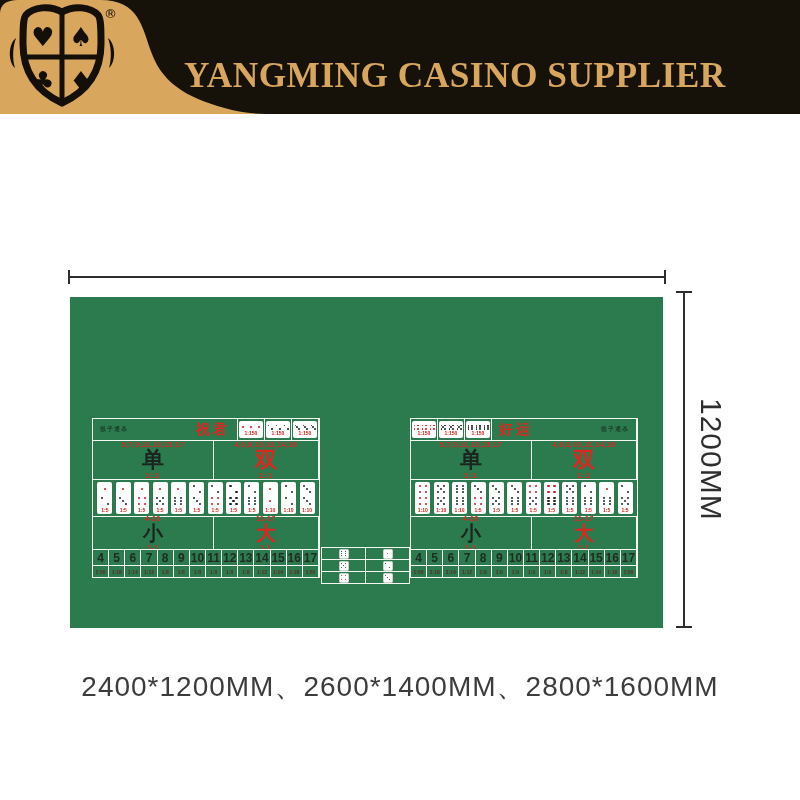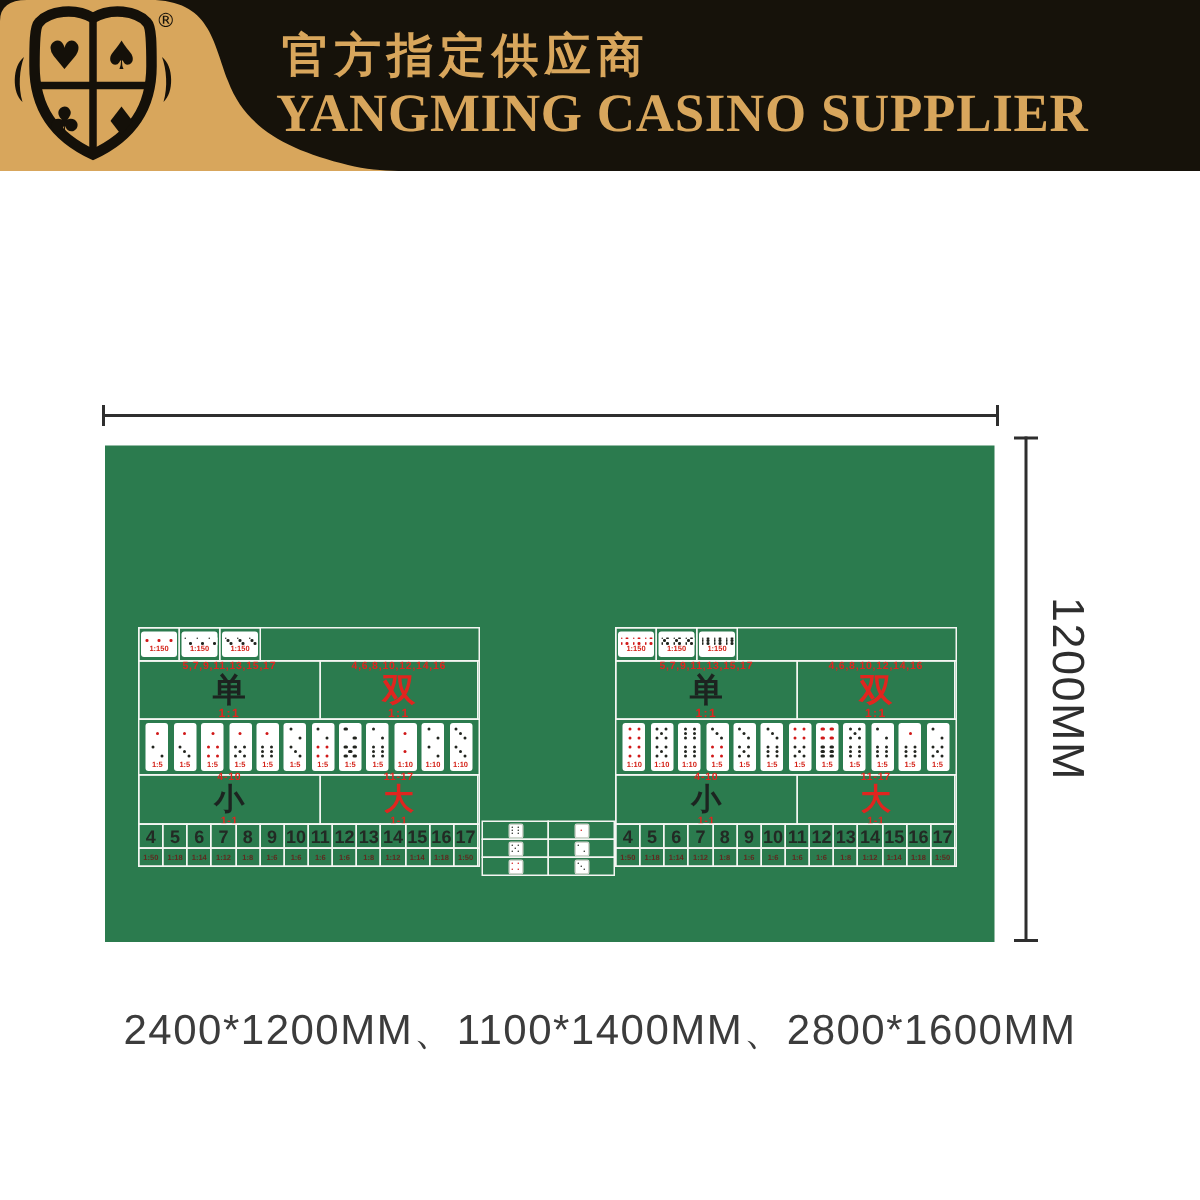--- a/index.html
+++ b/index.html
@@ -109,39 +109,42 @@
         <rect x="25" y="54.5" width="74" height="5" fill="#141009"></rect>
         <path d="M16 38 C8 44 8 62 15 68 C12 58 13 46 16 38 Z" fill="#141009"></path>
         <path d="M108 38 C116 44 116 62 109 68 C112 58 111 46 108 38 Z" fill="#141009"></path>
         <text x="43" y="46" font-size="26" text-anchor="middle" fill="#141009" font-family="DejaVu Sans, sans-serif">♥</text>
         <text x="81" y="46" font-size="26" text-anchor="middle" fill="#141009" font-family="DejaVu Sans, sans-serif">♠</text>
         <text x="43" y="90" font-size="26" text-anchor="middle" fill="#141009" font-family="DejaVu Sans, sans-serif">♣</text>
         <text x="81" y="90" font-size="26" text-anchor="middle" fill="#141009" font-family="DejaVu Sans, sans-serif">♦</text>
         <text x="104" y="18" font-size="13" fill="#141009" font-family="DejaVu Sans, sans-serif" id="tm-glyph">®</text>
       </g>
     </svg>
-    <div class="brand-cn">官方指定供应商</div>
     <div class="brand-en">YANGMING CASINO SUPPLIER</div>
   </div>
 
   <div class="dim-top-line">
     <div class="tick-l"></div>
       <div class="hline"></div>
       <div class="tick-r"></div>
   </div>
   <div class="dim-right-line">
     <div class="tick-t"></div>
       <div class="vline"></div>
       <div class="tick-b"></div>
   </div>
   <div class="dim-right-label">1200MM</div>
 
   <div class="felt">
     <div class="half half-left" id="half-left">
         <div class="band band-top">
+          <div class="cell wide-cell">
+            <div class="kill-label">骰子通杀</div>
+            <div class="luck-label">祝君</div>
+          </div>
           <div class="cell triple-cell">
             <div class="triple-box">
               <div class="triple-dice">
                 <div class="die die-s">
                   <span class="pip red" style="grid-area: 1 / 1; visibility: hidden;"></span>
                   <span class="pip red" style="grid-area: 1 / 2; visibility: hidden;"></span>
                   <span class="pip red" style="grid-area: 1 / 3; visibility: hidden;"></span>
                   <span class="pip red" style="grid-area: 2 / 1; visibility: hidden;"></span>
                   <span class="pip red" style="grid-area: 2 / 2; visibility: visible;"></span>
                   <span class="pip red" style="grid-area: 2 / 3; visibility: hidden;"></span>
@@ -730,20 +733,24 @@
                   <span class="pip" style="grid-area: 2 / 2; visibility: hidden;"></span>
                   <span class="pip" style="grid-area: 2 / 3; visibility: visible;"></span>
                   <span class="pip" style="grid-area: 3 / 1; visibility: visible;"></span>
                   <span class="pip" style="grid-area: 3 / 2; visibility: hidden;"></span>
                   <span class="pip" style="grid-area: 3 / 3; visibility: visible;"></span>
                 </div>
               </div>
               <div class="triple-odds">1:150</div>
             </div>
           </div>
+          <div class="cell wide-cell">
+            <div class="luck-label">好运</div>
+            <div class="kill-label">骰子通杀</div>
+          </div>
         </div>
         <div class="band band-oe">
           <div class="cell oe-cell first">
             <div class="tiny-red">5,7,9,11,13,15,17</div>
             <div class="big-char char-dark">单</div>
             <div class="odds-red">1:1</div>
           </div>
           <div class="cell oe-cell ">
             <div class="tiny-red">4,6,8,10,12,14,16</div>
             <div class="big-char char-red">双</div>
@@ -1172,14 +1179,14 @@
             <span class="pip" style="grid-area: 2 / 2; visibility: visible;"></span>
             <span class="pip" style="grid-area: 2 / 3; visibility: hidden;"></span>
             <span class="pip" style="grid-area: 3 / 1; visibility: hidden;"></span>
             <span class="pip" style="grid-area: 3 / 2; visibility: hidden;"></span>
             <span class="pip" style="grid-area: 3 / 3; visibility: visible;"></span>
           </div>
         </div>
       </div>
   </div>
 
-  <div class="sizes-caption">2400*1200MM、1100*1400MM、2800*1600MM</div>
+  <div class="sizes-caption">2400*1200MM、2600*1400MM、2800*1600MM</div>
 </div>
 
 </body></html>

